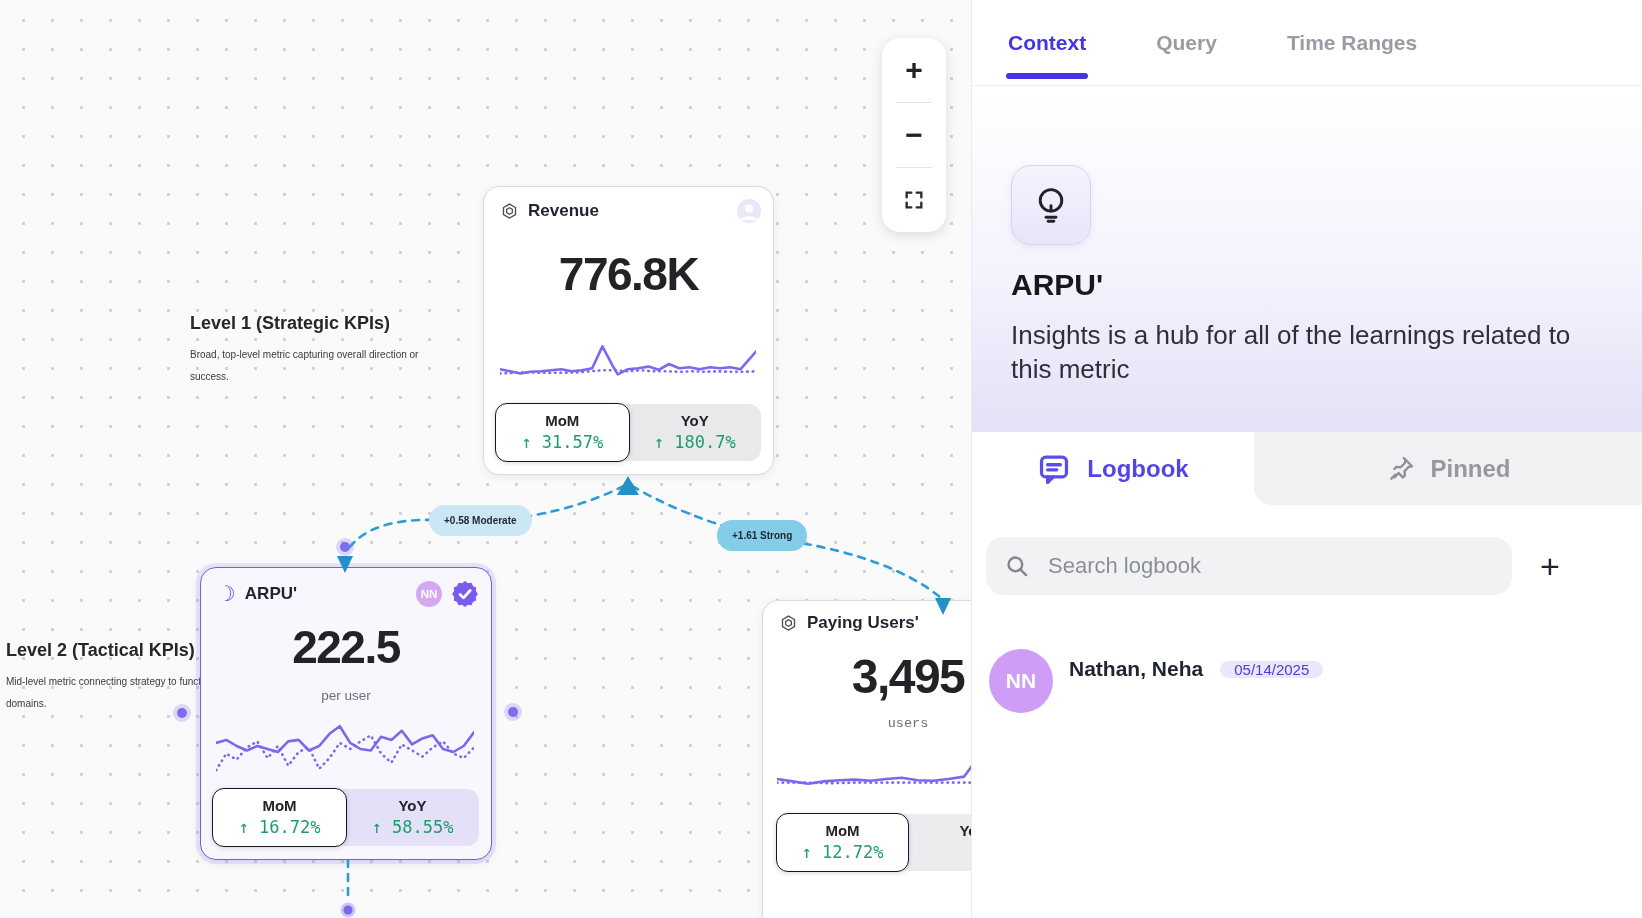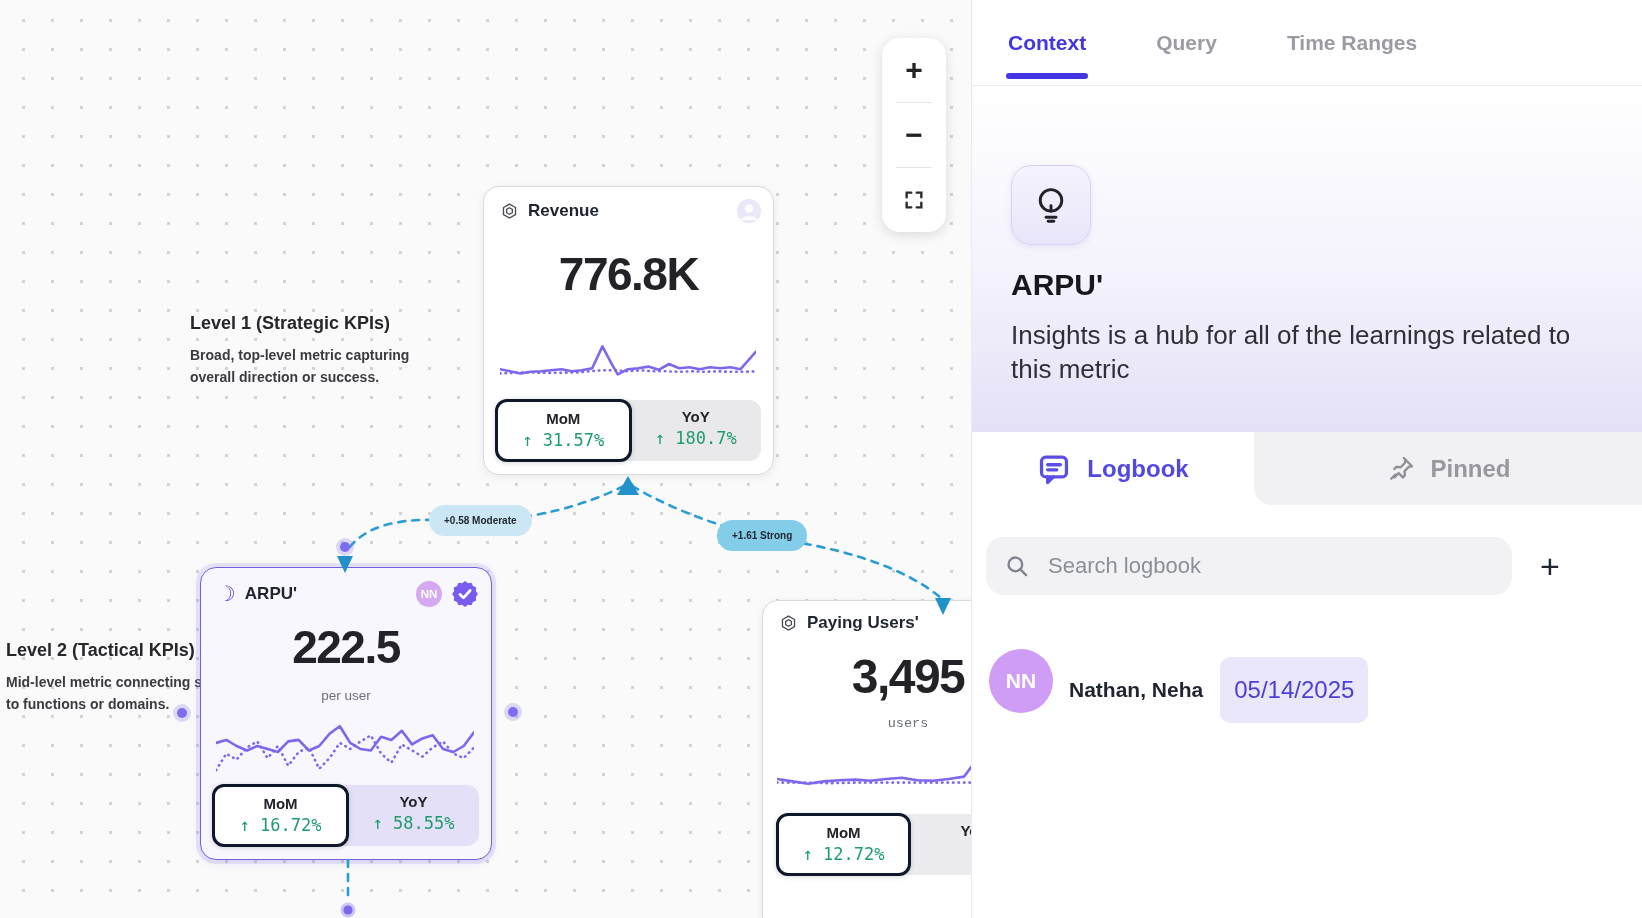--- a/index.html
+++ b/index.html
@@ -5,36 +5,36 @@
   html,body{margin:0;padding:0;}
   body{width:1642px;height:918px;position:relative;overflow:hidden;background:#fff;
        font-family:"Liberation Sans","DejaVu Sans",sans-serif;color:#1e1e24;}
   
   .canvas{position:absolute;left:0;top:0;width:971px;height:918px;overflow:hidden;
           background-color:#fafafa;
           background-image:radial-gradient(#d2d2d8 1.6px,transparent 1.7px);
           background-size:29px 29px;background-position:9px 6px;}
   .lvl{position:absolute;z-index:1;}
   .lvl h3{margin:0 0 10px;font-size:18px;font-weight:700;color:#26262b;}
-  .lvl p{margin:0;font-size:14px;line-height:22px;color:#3a3a41;font-weight:bold;}
+  .lvl p{margin:0;font-size:10px;line-height:22px;color:#3a3a41;}
   
   .card{position:absolute;z-index:3;background:#fff;border:1.5px solid #d9d9df;border-radius:16px;
         box-shadow:0 2px 8px rgba(30,30,40,.07);}
   .card .head{position:absolute;top:12px;left:16px;right:12px;display:flex;align-items:center;gap:9px;}
   .card .title{font-size:17px;font-weight:700;color:#1f2430;flex:0 0 auto;}
   .card .spacer{flex:1;}
   .bigval{position:absolute;left:0;width:100%;text-align:center;font-weight:800;font-size:46px;
           letter-spacing:-1.5px;color:#232327;}
   .unit{position:absolute;left:0;width:100%;text-align:center;font-size:13.5px;color:#6c6f7a;}
   .spark{position:absolute;}
   .spark polyline{fill:none;stroke:#7b68ee;stroke-width:2.6;stroke-linejoin:round;stroke-linecap:round;}
   .spark polyline.dotted{stroke-width:2.6;stroke-dasharray:0.5 5;}
   .statbar{position:absolute;display:flex;border-radius:12px;}
   .seg{flex:1;text-align:center;padding:8px 0 9px;border-radius:12px;}
-  .seg.active{background:#fff;border:3px solid #0f172a;box-shadow:0 1px 5px rgba(20,20,30,.16);margin:-1px;}
+  .seg.active{background:#fff;border:1px solid #0f172a;box-shadow:0 1px 5px rgba(20,20,30,.16);margin:-1px;}
   .seg .lbl{font-size:15px;font-weight:700;color:#232329;}
   .seg .val{font-family:"DejaVu Sans Mono",monospace;font-size:17px;color:#1f9c6d;margin-top:3px;}
   .avatar-circ{width:24px;height:24px;border-radius:50%;background:#e9e7f8;position:relative;overflow:hidden;}
   .nn-badge{width:26px;height:26px;border-radius:50%;background:#d4a9f2;color:#fff;font-size:11.5px;
             font-weight:700;display:flex;align-items:center;justify-content:center;}
   #card-arpu{background:#f8f7fe;border:1.5px solid #7161e0;
              box-shadow:0 0 0 4px rgba(150,140,240,.18),0 2px 10px rgba(80,60,200,.14);}
   .moon{font-size:21px;line-height:18px;color:#5b4ee0;font-weight:700;font-family:"DejaVu Sans",sans-serif;}
   
   #edges{position:absolute;left:0;top:0;z-index:4;pointer-events:none;}
@@ -71,21 +71,21 @@
              padding:0 18px;gap:16px;}
   .searchbox input{border:none;outline:none;background:transparent;font-size:22px;color:#2a2a30;width:380px;
                    font-family:"Liberation Sans",sans-serif;}
   .searchbox input::placeholder{color:#8a8f98;}
   .addbtn{margin-left:28px;font-size:34px;font-weight:500;color:#1f2430;cursor:pointer;line-height:34px;}
   .entry{display:flex;margin:54px 0 0 17px;gap:16px;}
   .entry .av{width:64px;height:64px;border-radius:50%;background:#cf9df5;color:#fff;font-size:21px;font-weight:700;
              display:flex;align-items:center;justify-content:center;flex:0 0 auto;}
   .entry .meta{display:flex;align-items:center;gap:17px;margin-top:8px;}
   .entry .who{font-size:21px;font-weight:700;color:#1f2430;}
-  .entry .date{background:#eae7fb;color:#4a3fd8;font-size:24px;padding:19px 14px;border-radius:10px;}
+  .entry .date{background:#eae7fb;color:#4a3fd8;font-size:15px;padding:0 14px;border-radius:10px;}
   .entry .body{font-size:22.5px;line-height:37px;color:#23232a;margin-top:12px;width:470px;}
 </style>
 </head>
 <body>
 
 <div class="canvas">
 
   <div class="lvl" style="left:190px;top:313px;width:250px;">
     <h3>Level 1 (Strategic KPIs)</h3>
     <p>Broad, top-level metric capturing overall direction or success.</p>

